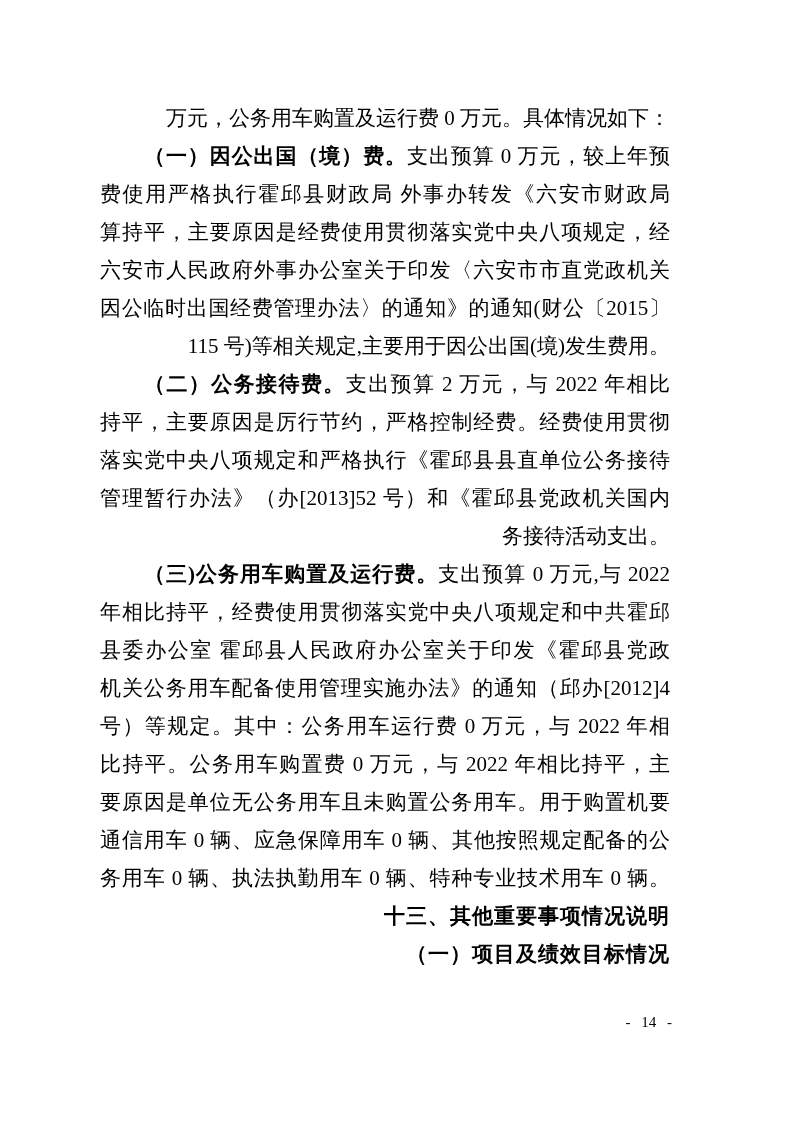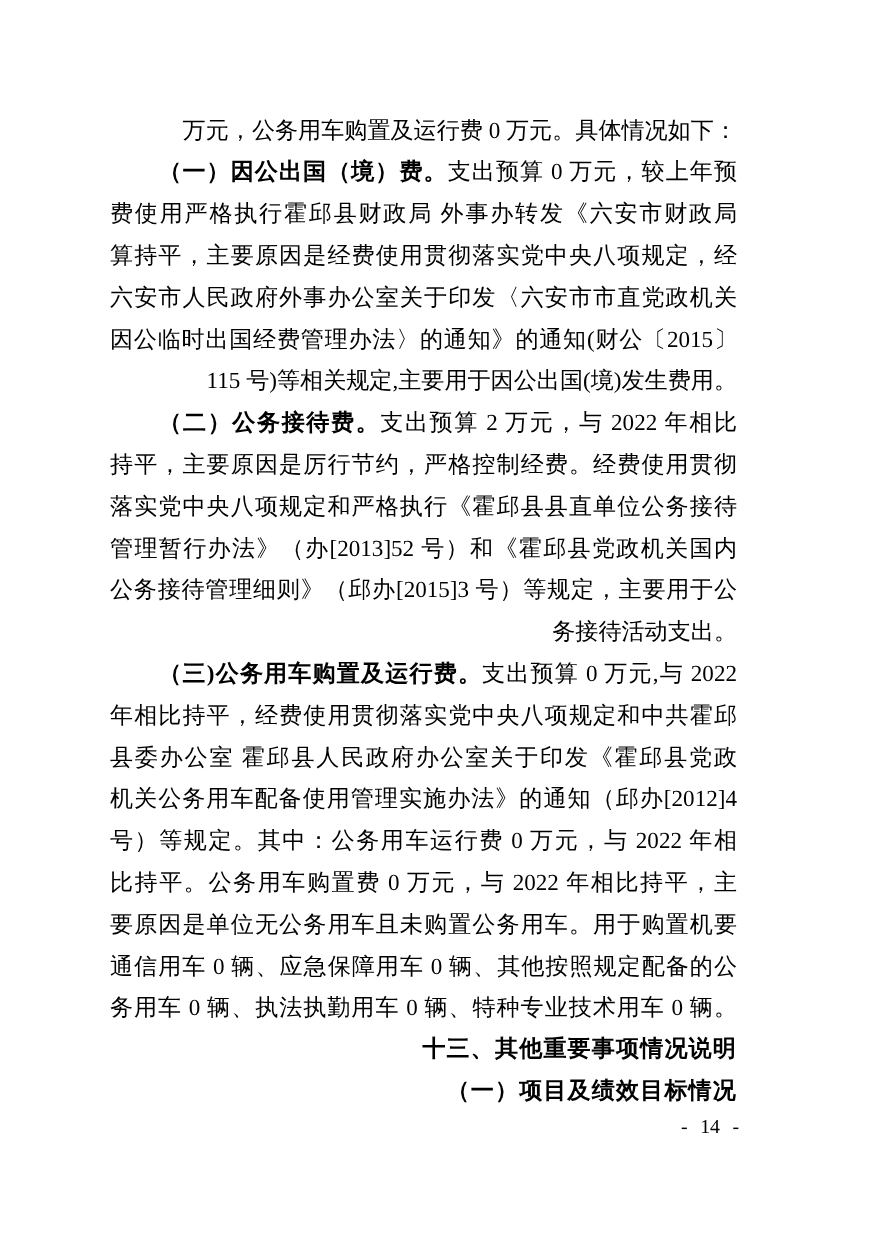--- a/index.html
+++ b/index.html
@@ -45,21 +45,21 @@
     font-family: Liberation Sans, sans-serif;
     font-weight: bold;
     letter-spacing: 1px;
   }
   .footer {
     position: absolute;
     top: 1014px;
     left: 0;
     right: 121px;
     text-align: right;
-    font-size: 18px;
+    font-size: 15px;
     word-spacing: 7px;
     color: #000000;
     font-family: "Liberation Serif", serif;
     padding-left: 44px;
   }
 </style>
 </head>
 <body>
 
 <div class="page">
@@ -71,21 +71,20 @@
     <div class="ln j"><span>费使用严格执行霍邱县财政局 外事办转发《六安市财政局</span></div>
     <div class="ln j"><span>算持平，主要原因是经费使用贯彻落实党中央八项规定，经</span></div>
     <div class="ln j"><span>六安市人民政府外事办公室关于印发〈六安市市直党政机关</span></div>
     <div class="ln j"><span>因公临时出国经费管理办法〉的通知》的通知(财公〔2015〕</span></div>
     <div class="ln"><span>115 号)等相关规定,主要用于因公出国(境)发生费用。</span></div>
 
     <div class="ln j ind"><b class="lead">（二）公务接待费。</b><span>支出预算 2 万元，与 2022 年相比</span></div>
     <div class="ln j"><span>持平，主要原因是厉行节约，严格控制经费。经费使用贯彻</span></div>
     <div class="ln j"><span>落实党中央八项规定和严格执行《霍邱县县直单位公务接待</span></div>
     <div class="ln j"><span>管理暂行办法》（办[2013]52 号）和《霍邱县党政机关国内</span></div>
-    <div class="ln j"><span>公务接待管理细则》（邱办[2015]3 号）等规定，主要用于公</span></div>
     <div class="ln"><span>务接待活动支出。</span></div>
 
     <div class="ln j ind"><b class="lead">（三)公务用车购置及运行费。</b><span>支出预算 0 万元,与 2022</span></div>
     <div class="ln j"><span>年相比持平，经费使用贯彻落实党中央八项规定和中共霍邱</span></div>
     <div class="ln j"><span>县委办公室 霍邱县人民政府办公室关于印发《霍邱县党政</span></div>
     <div class="ln j"><span>机关公务用车配备使用管理实施办法》的通知（邱办[2012]4</span></div>
     <div class="ln j"><span>号）等规定。其中：公务用车运行费 0 万元，与 2022 年相</span></div>
     <div class="ln j"><span>比持平。公务用车购置费 0 万元，与 2022 年相比持平，主</span></div>
     <div class="ln j"><span>要原因是单位无公务用车且未购置公务用车。用于购置机要</span></div>
     <div class="ln j"><span>通信用车 0 辆、应急保障用车 0 辆、其他按照规定配备的公</span></div>

